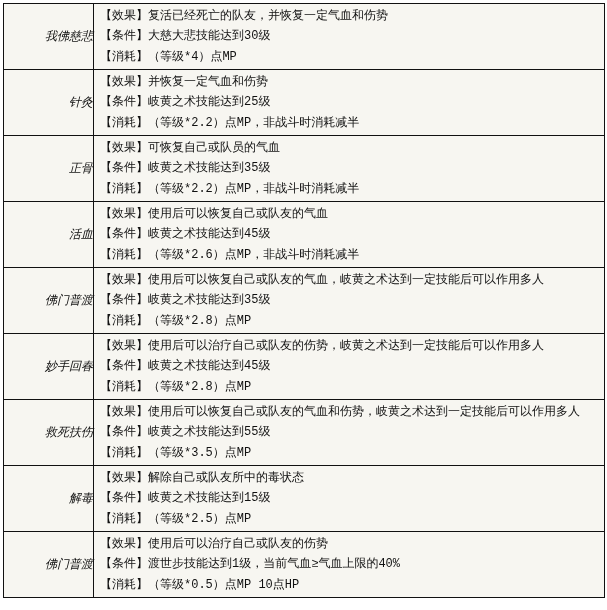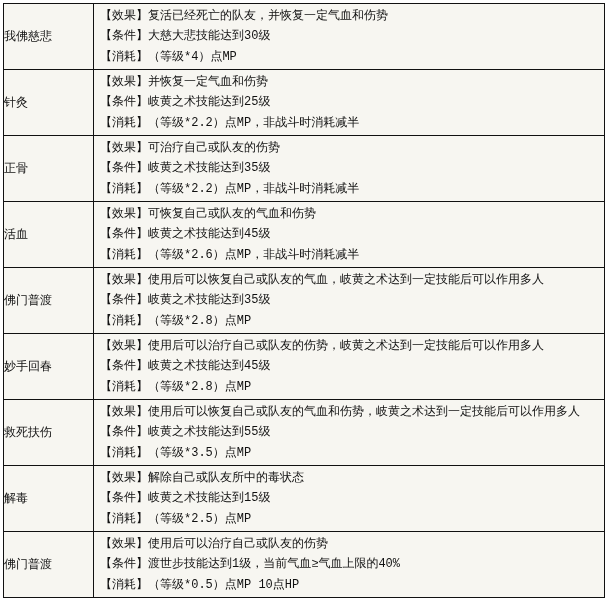--- a/index.html
+++ b/index.html
@@ -13,22 +13,23 @@
     font-size: 12px;
     color: #111;
   }
   table.skills td {
     border: 1.5px solid #111;
     padding: 0;
     vertical-align: middle;
   }
   td.name {
     width: 89px;
-    text-align: left;
+    text-align: right;
     height: 65px;
+    font-style: italic;
   }
   td.desc {
     padding-left: 6px !important;
     font-family: Liberation Mono, monospace;
   }
   .line {
     height: 20.5px;
     line-height: 20.5px;
     white-space: nowrap;
   }
@@ -52,29 +53,29 @@
       <td class="name">针灸</td>
       <td class="desc">
         <div class="line"><span class="tag">【效果】</span><span>并恢复一定气血和伤势</span></div>
         <div class="line"><span class="tag">【条件】</span><span>岐黄之术技能达到25级</span></div>
         <div class="line"><span class="tag">【消耗】</span><span>（等级*2.2）点MP，非战斗时消耗减半</span></div>
       </td>
     </tr>
     <tr>
       <td class="name">正骨</td>
       <td class="desc">
-        <div class="line"><span class="tag">【效果】</span><span>可治疗自己或队友的伤势</span></div>
+        <div class="line"><span class="tag">【效果】</span><span>可恢复自己或队员的气血</span></div>
         <div class="line"><span class="tag">【条件】</span><span>岐黄之术技能达到35级</span></div>
         <div class="line"><span class="tag">【消耗】</span><span>（等级*2.2）点MP，非战斗时消耗减半</span></div>
       </td>
     </tr>
     <tr>
       <td class="name">活血</td>
       <td class="desc">
-        <div class="line"><span class="tag">【效果】</span><span>可恢复自己或队友的气血和伤势</span></div>
+        <div class="line"><span class="tag">【效果】</span><span>使用后可以恢复自己或队友的气血</span></div>
         <div class="line"><span class="tag">【条件】</span><span>岐黄之术技能达到45级</span></div>
         <div class="line"><span class="tag">【消耗】</span><span>（等级*2.6）点MP，非战斗时消耗减半</span></div>
       </td>
     </tr>
     <tr>
       <td class="name">佛门普渡</td>
       <td class="desc">
         <div class="line"><span class="tag">【效果】</span><span>使用后可以恢复自己或队友的气血，岐黄之术达到一定技能后可以作用多人</span></div>
         <div class="line"><span class="tag">【条件】</span><span>岐黄之术技能达到35级</span></div>
         <div class="line"><span class="tag">【消耗】</span><span>（等级*2.8）点MP</span></div>

